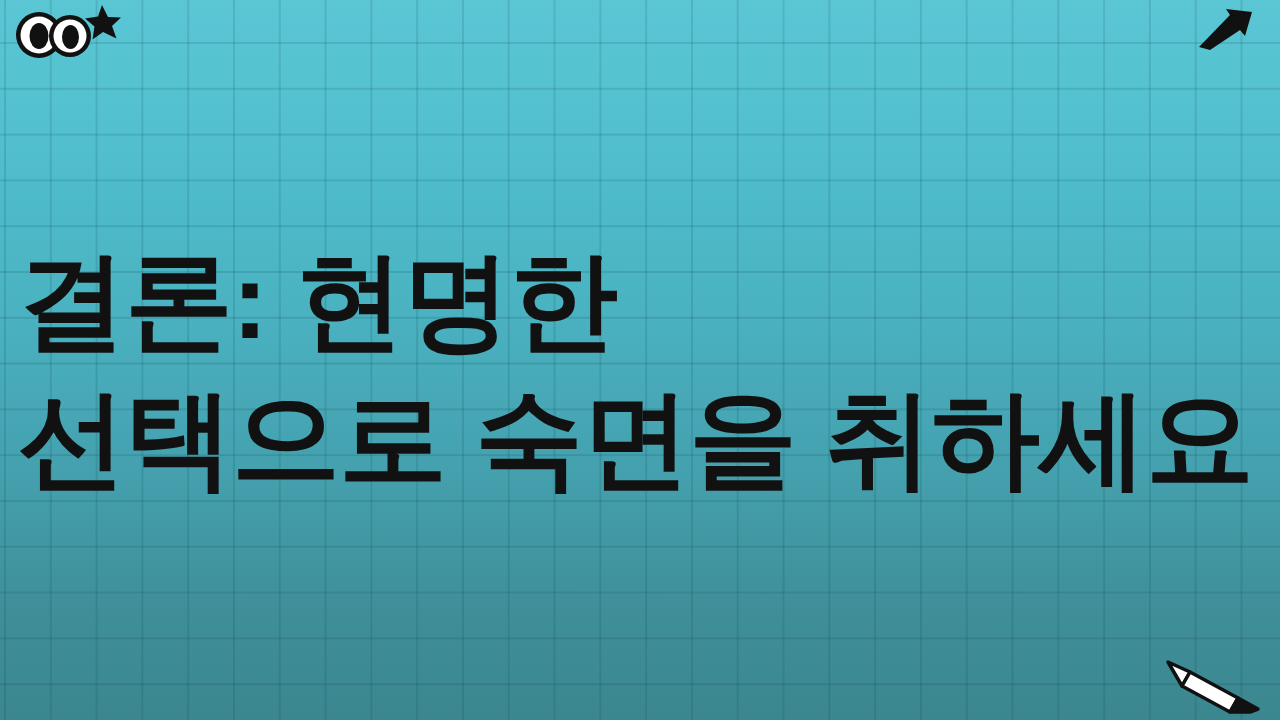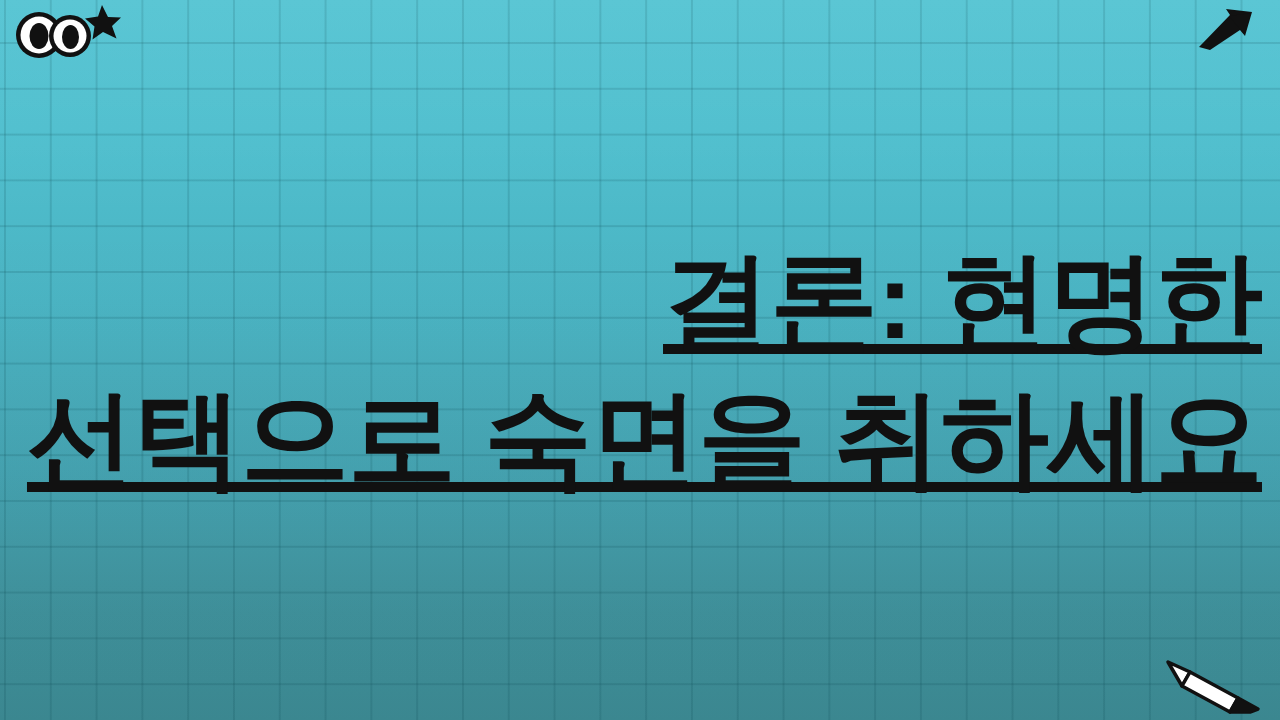--- a/index.html
+++ b/index.html
@@ -43,31 +43,30 @@
     inset: 0;
     background: linear-gradient(180deg, rgba(255,255,255,0.05) 0%, rgba(255,255,255,0) 30%, rgba(0,40,48,0.05) 100%);
   }
 
   
   .headline {
     position: absolute;
     left: 0;
     right: 0;
     top: 232px;
-    text-align: right;
+    text-align: left;
     color: #111111;
     font-size: 108px;
     font-weight: 700;
     line-height: 1.28;
     letter-spacing: -1px;
     padding: 0 18px;
     box-sizing: border-box;
     white-space: pre-line;
     text-rendering: geometricPrecision;
-    text-decoration: underline;
   }
 
   
   .deco {
     position: absolute;
   }
   .logo-mark { left: 4px;  top: 2px;  width: 124px; height: 62px; }
   .arrow-mark{ right: 26px; top: 4px;  width: 58px;  height: 48px; }
   .pencil-mark{ right: 10px; bottom: 6px; width: 110px; height: 66px; }
 </style>

